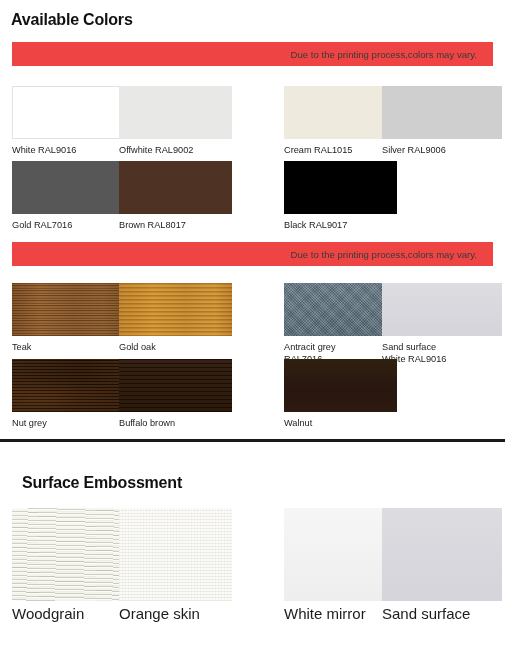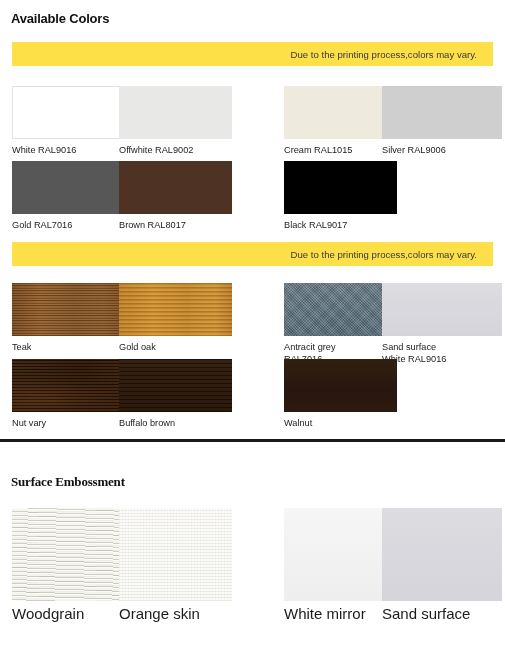--- a/index.html
+++ b/index.html
@@ -7,35 +7,35 @@
     width: 505px;
     height: 648px;
     background: #ffffff;
     font-family: "Liberation Sans", sans-serif;
     overflow: hidden;
   }
   .page { position: relative; width: 505px; height: 648px; }
 
   
   .section-title {
-    font-size: 13px;
+    font-size: 16px;
     font-weight: bold;
     color: #111111;
     letter-spacing: -0.2px;
   }
   #colors-title { position: absolute; left: 11px; top: 11px; }
-  #emboss-title { position: absolute; left: 11px; top: 474px; font-family: Liberation Serif, serif; }
+  #emboss-title { position: absolute; left: 22px; top: 474px; }
 
   
   .notice-bar {
     position: absolute;
     left: 12px;
     width: 481px;
     height: 24px;
-    background: #fde047;
+    background: #ef4444;
     display: flex;
     align-items: center;
     justify-content: flex-end;
   }
   .notice-bar span {
     font-size: 9.6px;
     color: #3a3a3a;
     padding-right: 16px;
     white-space: nowrap;
   }
@@ -237,21 +237,21 @@
     <div class="caption">Antracit grey RAL7016</div>
   </div>
   <div class="swatch col4 c4 r3">
     <div class="chip wide tex-sandsurface"></div>
     <div class="caption">Sand surface
 White RAL9016</div>
   </div>
 
   <div class="swatch c1 r4">
     <div class="chip tex-nutbrown"></div>
-    <div class="caption">Nut vary</div>
+    <div class="caption">Nut grey</div>
   </div>
   <div class="swatch c2 r4">
     <div class="chip tex-buffalo"></div>
     <div class="caption">Buffalo brown</div>
   </div>
   <div class="swatch c3 r4">
     <div class="chip tex-walnut"></div>
     <div class="caption">Walnut</div>
   </div>
 

